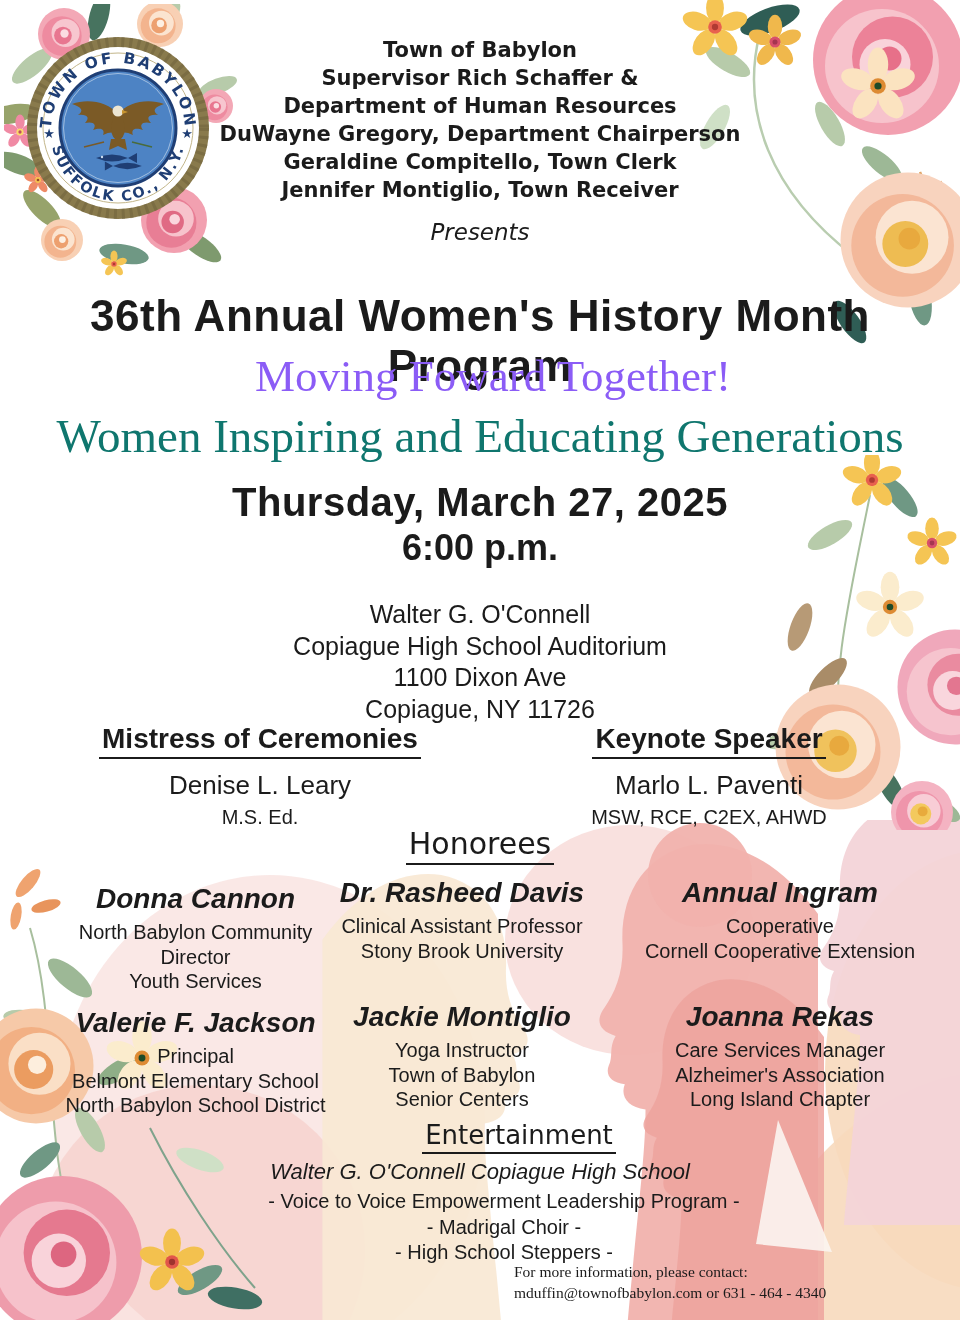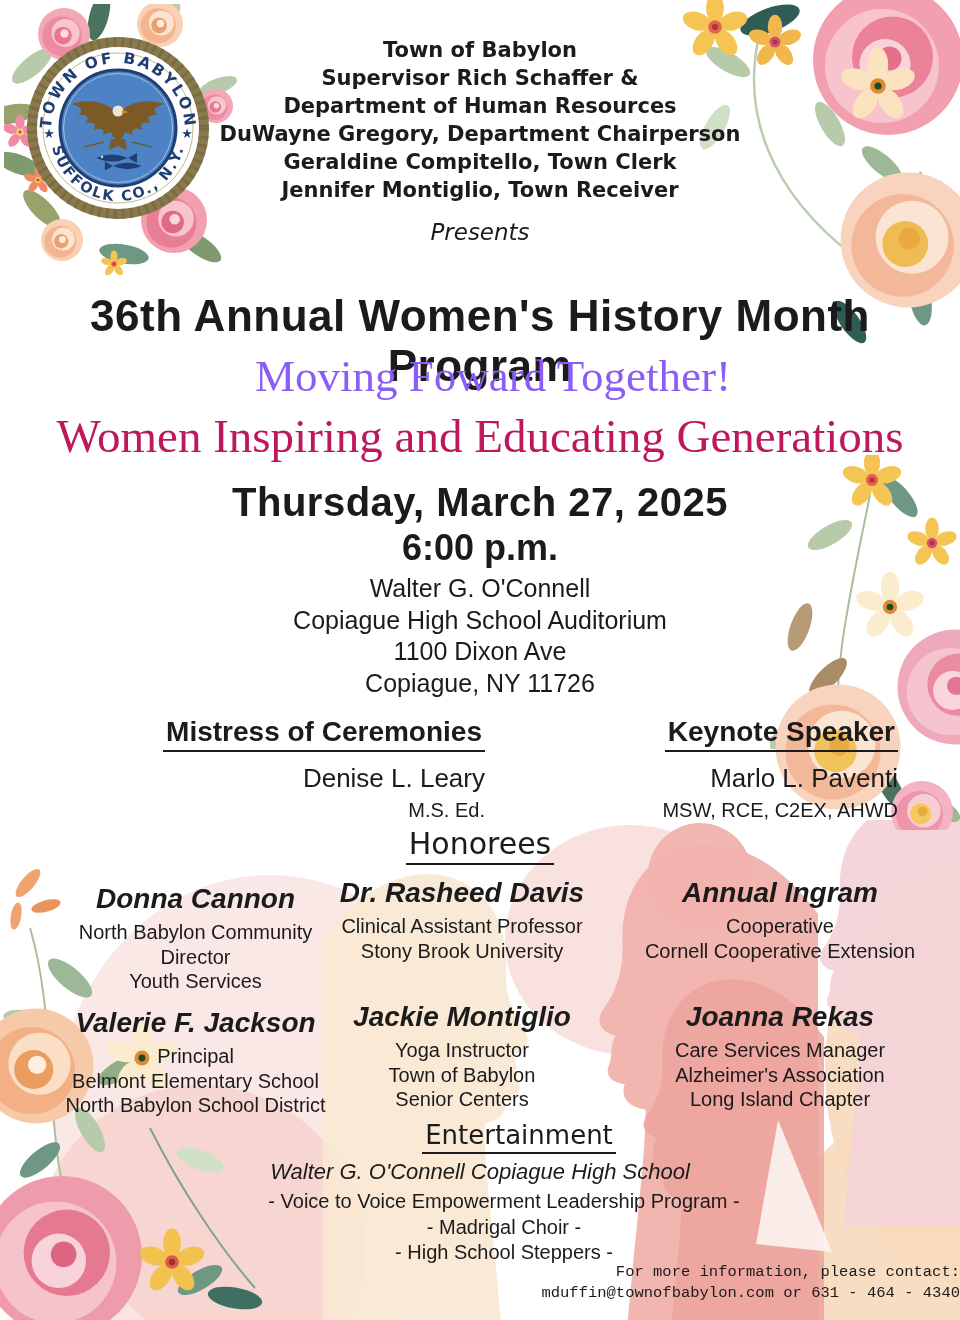--- a/index.html
+++ b/index.html
@@ -11,30 +11,30 @@
   .abs{position:absolute;left:0;width:960px;text-align:center;}
   svg.deco{position:absolute;pointer-events:none;}
 
   
   .hdr{top:36px;}
   .hdr .hline{font-family:"DejaVu Sans",sans-serif;font-weight:bold;font-size:21px;line-height:28px;}
   .presents{margin-top:15px;font-family:"DejaVu Sans",sans-serif;font-style:italic;font-size:23px;}
 
   .title{top:291px;font-family:"Liberation Sans",sans-serif;font-weight:bold;font-size:44px;letter-spacing:.5px;}
   .red1{top:350px;font-family:"Liberation Serif",serif;font-size:45px;color:#8b5cf6;margin-left:13px;}
-  .red2{top:409px;font-family:"Liberation Serif",serif;font-size:47px;color:#be185d;}
+  .red2{top:409px;font-family:"Liberation Serif",serif;font-size:47px;color:#0f766e;}
 
   .date{top:480px;font-weight:bold;font-size:40px;letter-spacing:.5px;}
   .time{top:527px;font-weight:bold;font-size:36px;}
-  .venue{top:573px;font-size:25px;line-height:31.5px;}
+  .venue{top:599px;font-size:25px;line-height:31.5px;}
 
   .u{display:inline-block;border-bottom:2px solid #1b1b1b;padding:0 3px 2px;}
 
   .cols{top:716px;height:0;}
-  .col{position:absolute;top:0;text-align:right;}
+  .col{position:absolute;top:7px;text-align:center;}
   .col-l{left:35px;width:450px;}
   .col-r{left:520px;width:378px;}
   .col h2{margin:0;font-weight:bold;font-size:28px;}
   .col .name{margin-top:11px;font-size:26px;}
   .col .cred{margin-top:5px;font-size:20px;}
 
   .hon-head{top:826px;font-family:"DejaVu Sans",sans-serif;font-size:30px;}
   .hrow{height:0;}
   .hrow1{top:877px;}
   .hrow2{top:1001px;}
@@ -42,22 +42,22 @@
   .cell.c1{left:18px;width:355px;margin-top:6px;}
   .cell.c2{left:302px;width:320px;}
   .cell.c3{left:612px;width:336px;}
   .cell .nm{font-weight:bold;font-style:italic;font-size:28px;margin-bottom:5px;}
   .cell .ln{font-size:20px;line-height:24.5px;}
 
   .ent-head{top:1120px;font-family:"DejaVu Sans",sans-serif;font-size:26px;padding-left:39px;}
   .school{top:1159px;font-style:italic;font-size:22px;}
   .acts{top:1189px;font-size:20px;line-height:25.5px;padding-left:24px;}
 
-  .contact{top:1262px;left:514px;width:446px;position:absolute;text-align:right;
-    font-family:Liberation Mono, monospace;font-size:15.5px;line-height:20.5px;}
+  .contact{top:1262px;left:514px;width:446px;position:absolute;text-align:left;
+    font-family:Liberation Serif, serif;font-size:15.5px;line-height:20.5px;}
 </style>
 </head>
 <body>
 
 <svg class="deco" style="left:0;top:820px;width:960px;height:500px;" viewBox="0 0 960 500" preserveAspectRatio="none">
   <defs>
     <path id="profile" d="M110,0 C70,8 48,42 50,86 C51,110 44,128 34,142 C26,153 30,162 44,166 C38,176 42,184 38,192 C35,200 40,207 52,208 C48,218 54,228 70,230 C70,268 64,310 54,420 L220,420 L220,60 C190,18 150,-6 110,0 Z"></path>
     <g id="rose">
       <circle r="50" fill="var(--c1)"></circle>
       <circle r="38" cx="-4" cy="4" fill="var(--c2)"></circle>

